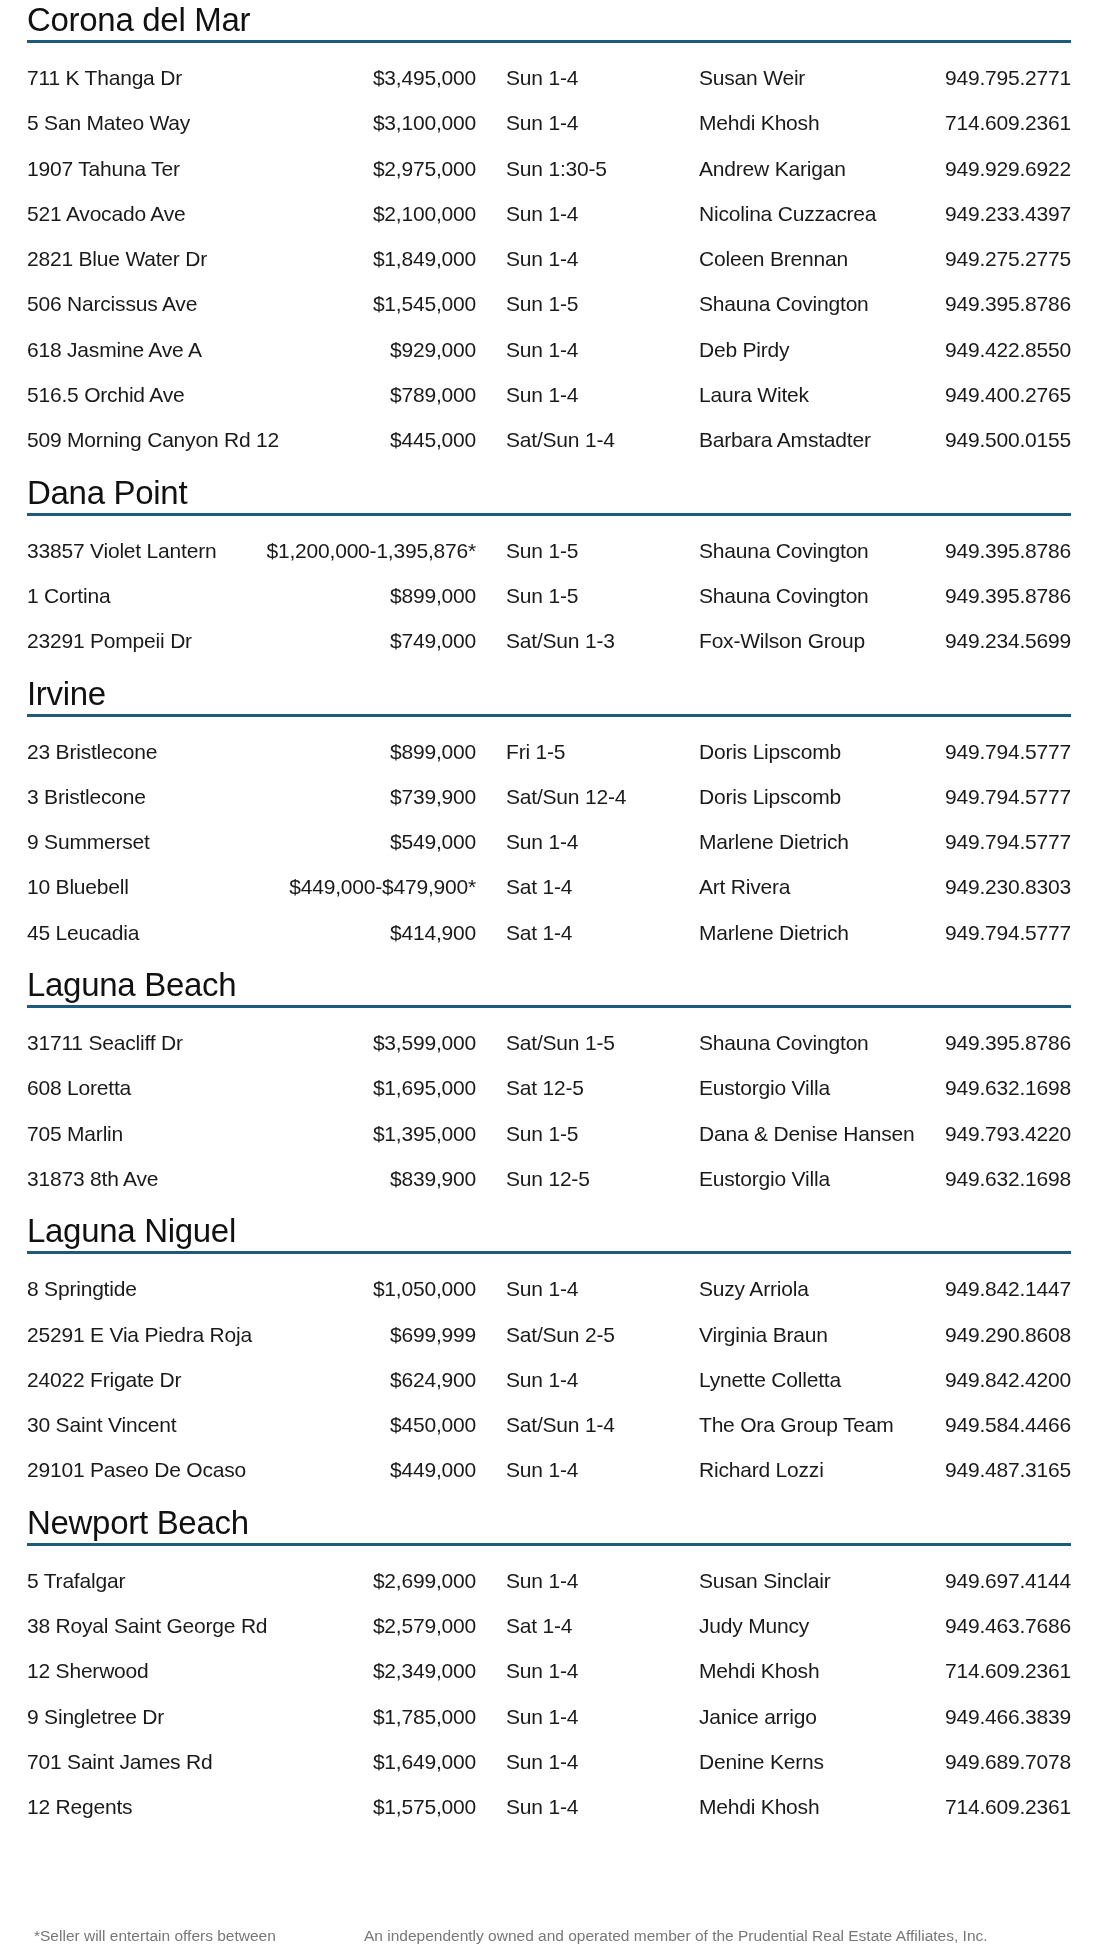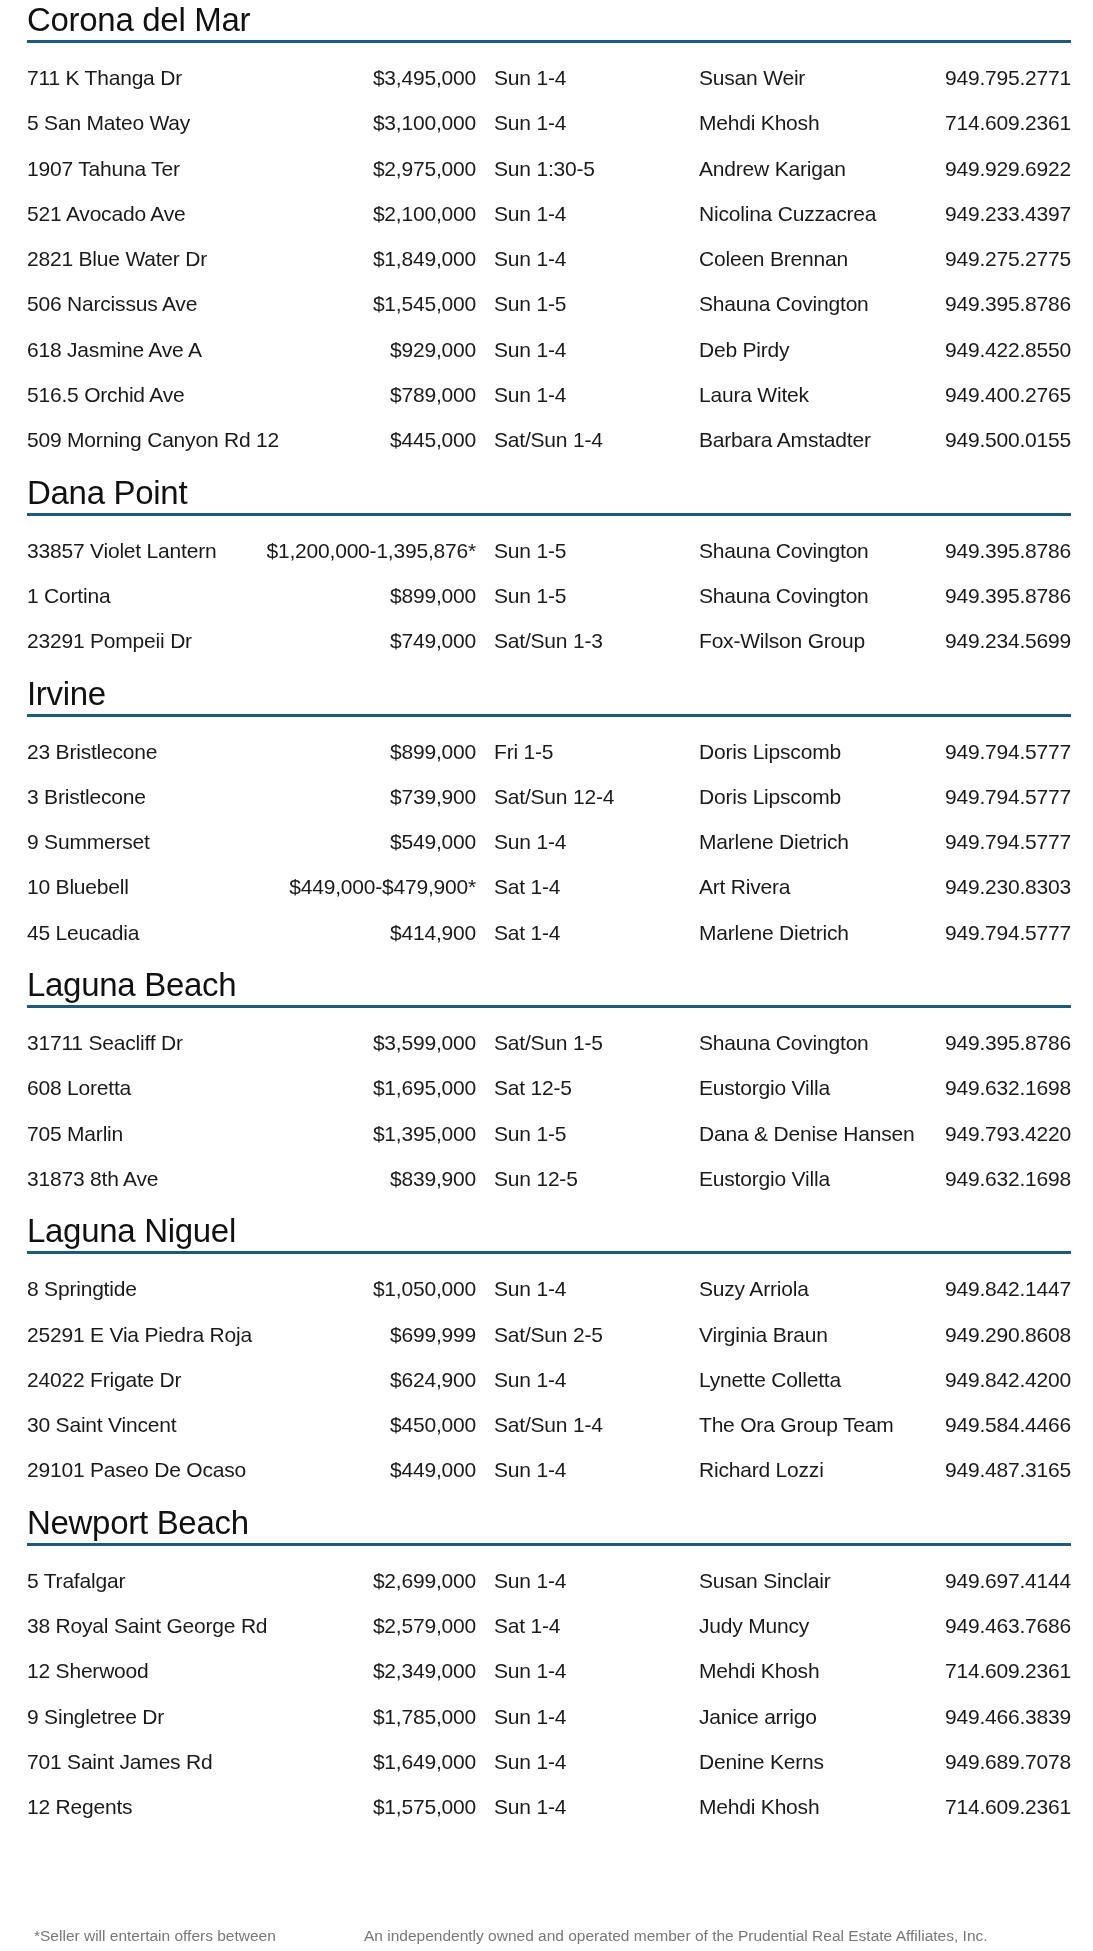--- a/index.html
+++ b/index.html
@@ -17,21 +17,21 @@
     }
     .rule { height: 3px; background: #1e5a7a; margin-top: 0; }
     .rows { padding-top: 22px; }
     .row {
       position: relative; height: 45.3px; font-size: 21px; line-height: 26px;
       white-space: nowrap; letter-spacing: -0.2px;
     }
     .row span { position: absolute; top: 0; }
     .c-addr { left: 0; }
     .c-price { right: 595px; text-align: right; }
-    .c-time { left: 467px; }
+    .c-time { left: 479px; }
     .c-agent { left: 672px; }
     .c-phone { right: 0; text-align: right; }
     .footer {
       position: absolute; top: 1927px; left: 0; width: 1093px;
       font-size: 15.5px; color: #777; white-space: nowrap;
     }
     .footer span { position: absolute; top: 0; }
     .f-left { left: 34px; }
     .f-right { left: 364px; }
   </style>

